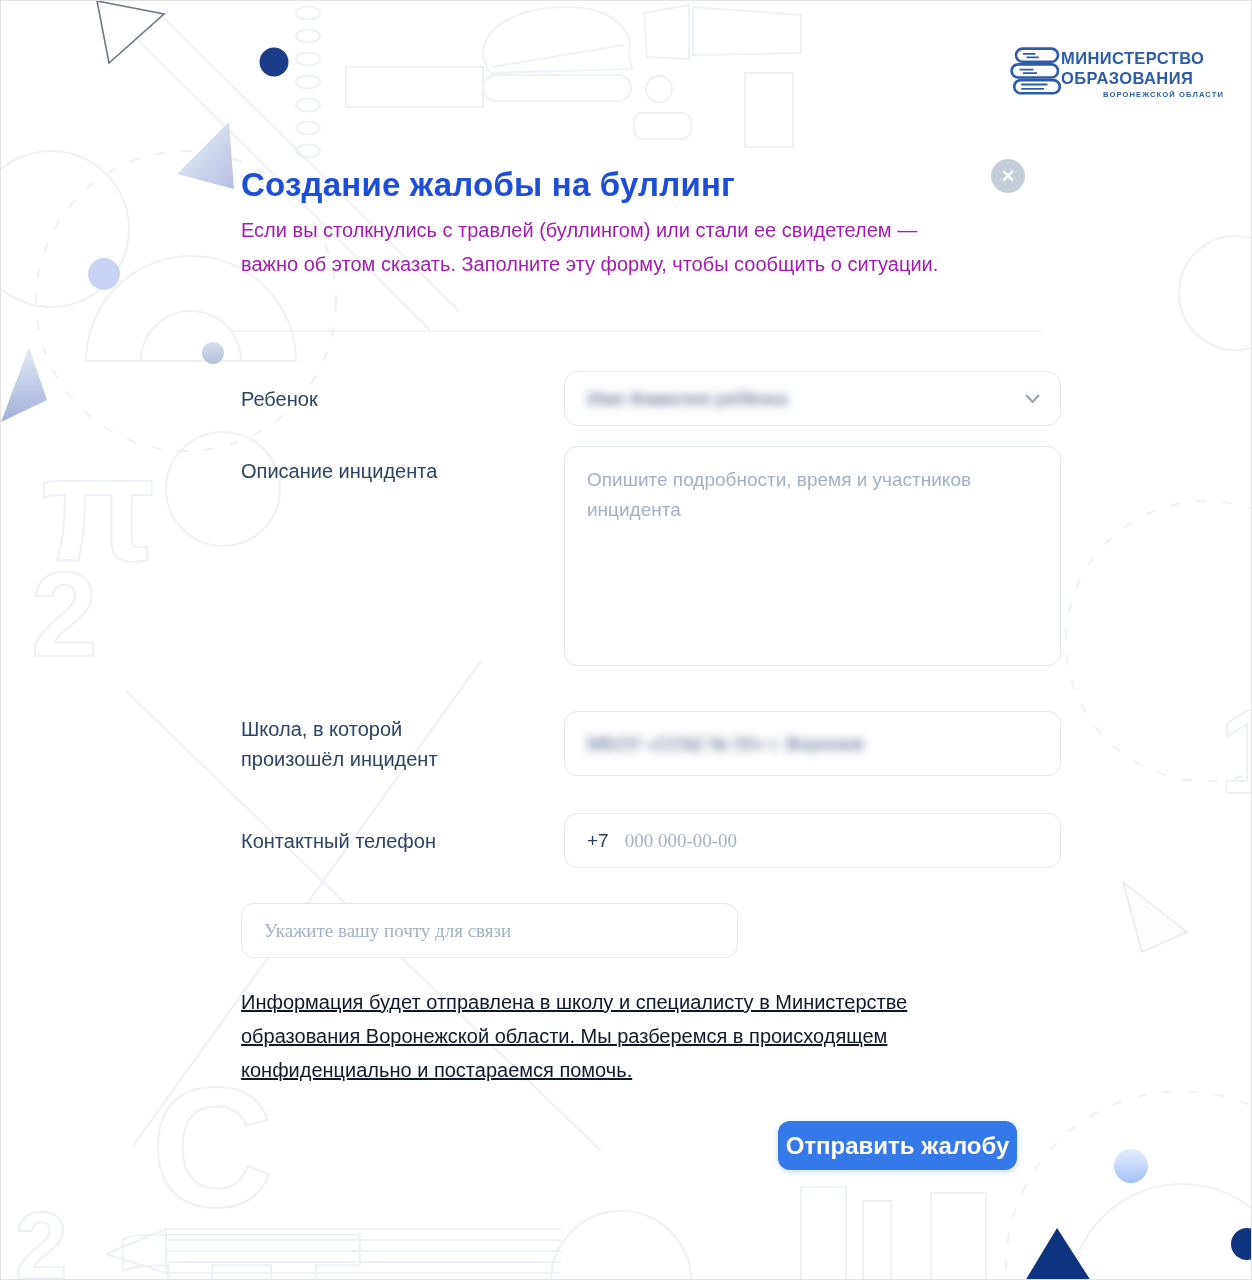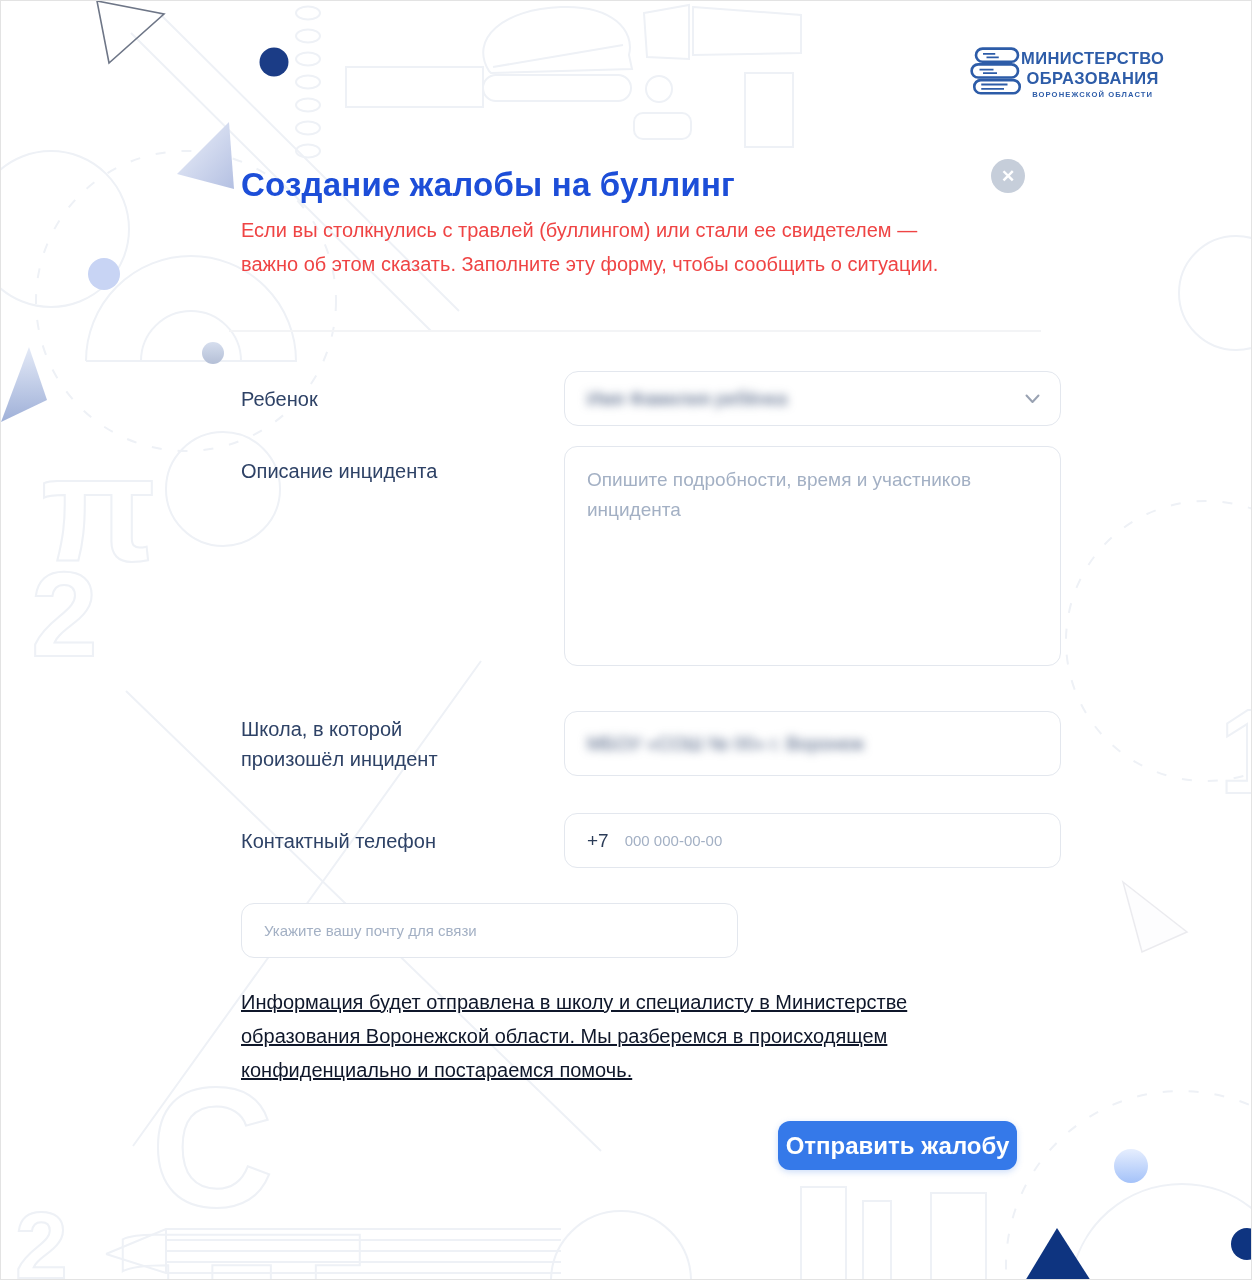--- a/index.html
+++ b/index.html
@@ -9,40 +9,40 @@
     background:#ffffff;
     position:relative;
     overflow:hidden;
     border:1px solid #e3e3e3;
   }
   
   .bg-doodles { position:absolute; inset:0; z-index:0; pointer-events:none; }
   
   .accents { position:absolute; inset:0; z-index:1; pointer-events:none; }
   
-  .logo { position:absolute; left:968px; top:44px; display:flex; align-items:center; z-index:3;text-align:center; }
+  .logo { position:absolute; left:1008px; top:44px; display:flex; align-items:center; z-index:3; }
   .logo-icon { width:56px; height:58px; flex:0 0 auto; }
   .logo-text { margin-left:-4px; color:#2d5ca8; }
   .logo-text .l1,.logo-text .l2 { font-size:16.5px; font-weight:800; letter-spacing:.4px; line-height:1.18; }
-  .logo-text .l3 { font-size:7.6px; font-weight:700; letter-spacing:1.1px; margin-top:2px; }
+  .logo-text .l3 { font-size:7.6px; font-weight:700; letter-spacing:1.1px; margin-top:2px; margin-left:42px; }
   
   .dialog { position:absolute; inset:0; z-index:2; }
   .close-btn {
     position:absolute; left:990px; top:158px; width:34px; height:34px;
     border-radius:50%; background:#c6ceda; color:#ffffff;
     display:flex; align-items:center; justify-content:center;
     font-size:17px; font-weight:700; cursor:pointer; line-height:1;
   }
   .dlg-title {
     position:absolute; left:240px; top:165px; width:780px;
     font-size:33px; font-weight:800; color:#1d4ed8; letter-spacing:.2px;
   }
   .dlg-desc {
     position:absolute; left:240px; top:212px; width:732px;
-    font-size:20px; line-height:34px; color:#ef4444;
+    font-size:20px; line-height:34px; color:#a21caf;
   }
   .dlg-divider { position:absolute; left:228px; top:329px; width:812px; height:2px; background:#f3f4f6; }
 
   .row { position:absolute; left:240px; display:flex; align-items:center;gap:43px; }
   .row .lbl { width:280px; font-size:20px; color:#2e4266; flex:0 0 auto; line-height:30px; }
   .row .fld { width:497px; }
   .r1 { top:370px; height:55px; }
   .r2 { top:445px; align-items:flex-start; }
   .r2 .lbl { padding-top:10px; }
   .r3 { top:710px; height:65px; }
@@ -60,22 +60,22 @@
   }
   .blurred { filter:blur(5px); color:#46597c; user-select:none; white-space:nowrap; overflow:hidden; }
   .chev { flex:0 0 auto; margin-left:10px; }
   textarea.box {
     width:497px; height:220px; resize:none; padding:18px 22px;
     line-height:30px; outline:none; font-family:"Liberation Sans", sans-serif;
   }
   .input-box { height:55px; width:497px; display:flex; align-items:center; padding:0 22px; }
   .tall { height:65px; }
   input.bare {
-    border:none; outline:none; flex:1; font-size:15px; color:#2b3c58;
-    font-family:Liberation Sans, sans-serif; background:transparent; min-width:0;
+    border:none; outline:none; flex:1; font-size:19px; color:#2b3c58;
+    font-family:Liberation Serif, serif; background:transparent; min-width:0;
   }
   ::placeholder { color:#a3b0c4; opacity:1; }
   textarea.box::placeholder { color:#a3b0c4; }
   .phone-prefix { color:#2b3c58; margin-right:16px; font-size:19px; }
 
   .dlg-note {
     position:absolute; left:240px; top:984px; width:725px;
     font-size:20px; line-height:34px; color:#0f172a;text-decoration:underline;
   }
   .submit-btn {

